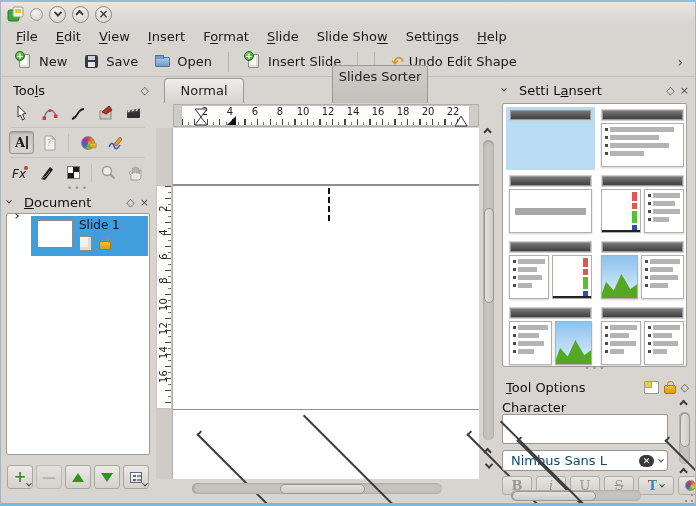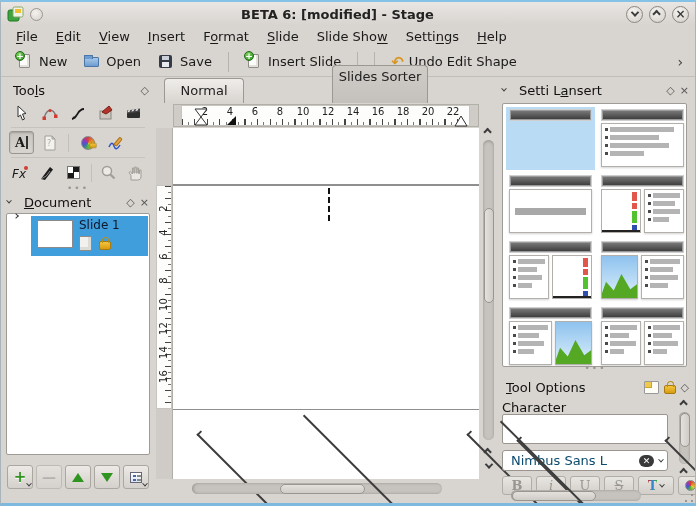--- a/index.html
+++ b/index.html
@@ -196,21 +196,20 @@
 
   <div class="titlebar">
     <span class="appicon">
       <svg width="17" height="17" viewBox="0 0 17 17">
         <rect x="1" y="4" width="11" height="11" rx="2" fill="#3fa33f" stroke="#1d7a1d"></rect>
         <rect x="6" y="1" width="10" height="10" rx="1.5" fill="#eef3e6" stroke="#8aa86a"></rect>
         <rect x="8" y="3" width="6" height="4" fill="#f0c030"></rect>
       </svg>
     </span>
     <span class="pinbtn"></span>
-    <span class="title">BETA 6:  [modified] - Stage</span>
     <span class="winbtns">
       <span class="wbtn">
           <i class="chev down"></i>
         </span>
       <span class="wbtn">
           <i class="chev up"></i>
         </span>
       <span class="wbtn">
           <span class="xg">×</span>
         </span>
@@ -232,29 +231,29 @@
   <div class="toolbar">
     <span class="tbtn">
       <span class="ic">
           <span class="page"></span>
           <span class="plus">+</span>
         </span>
       <span>New</span>
     </span>
     <span class="tbtn">
       <span class="ic">
+          <span class="floppy"></span>
+        </span>
+      <span>Save</span>
+    </span>
+    <span class="tbtn">
+      <span class="ic">
           <span class="folder"></span>
         </span>
       <span>Open</span>
-    </span>
-    <span class="tbtn">
-      <span class="ic">
-          <span class="floppy"></span>
-        </span>
-      <span>Save</span>
     </span>
     <span class="tsep"></span>
     <span class="tbtn">
       <span class="ic">
           <span class="page"></span>
           <span class="plus">+</span>
         </span>
       <span>Insert Slide</span>
     </span>
     <span class="tsep"></span>

